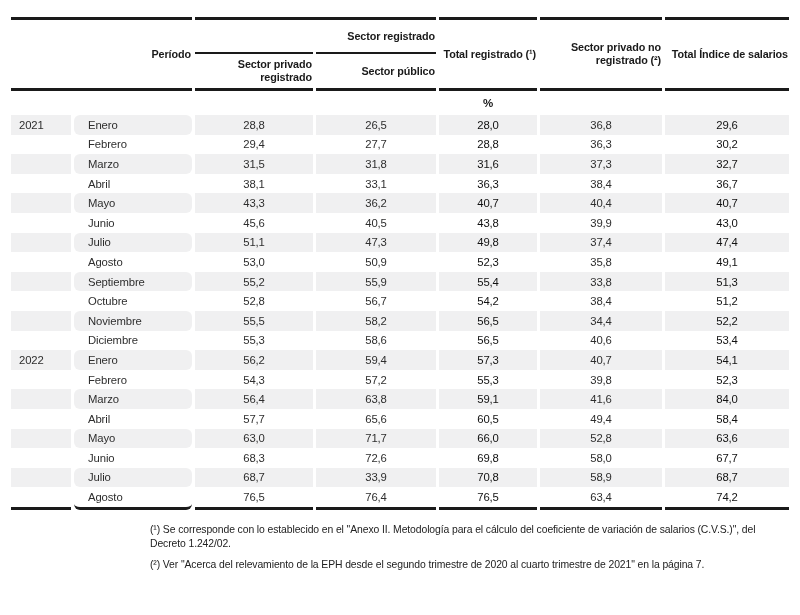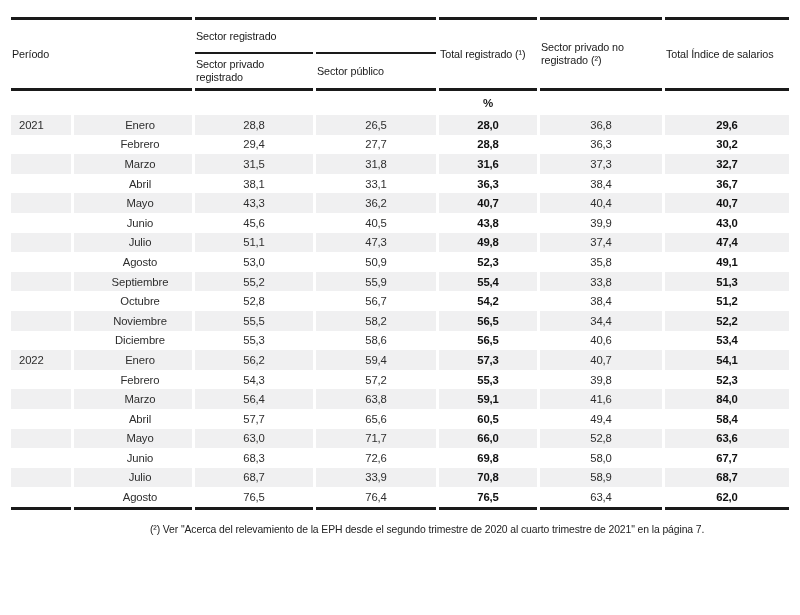--- a/index.html
+++ b/index.html
@@ -17,44 +17,44 @@
   .page-title { flex: 1; }
 
   table.salary {
     margin: 17px 8px 0 8px;
     width: 784px;
     border-collapse: separate;
     border-spacing: 3px 0;
     table-layout: fixed;
   }
   thead th {
-    font-size: 10.8px; font-weight: normal; letter-spacing: -0.1px;
-    vertical-align: middle; text-align: left;
+    font-size: 10.8px; font-weight: bold; letter-spacing: -0.1px;
+    vertical-align: middle; text-align: right;
     padding: 2px 1px; line-height: 1.18;
     border-top: none;
   }
   tr.h1 > th { border-top: 3px solid #1a1a1a; }
   thead th { border-bottom: 3px solid #1a1a1a; }
   th.span-cell { border-bottom: none !important; height: 24px; vertical-align: middle; }
   tr.h2 > th { border-top: 2px solid #1a1a1a; height: 30px; }
   tr.h1 > th { height: 28px; }
   tr.unit-row td {
     border: none; height: 22px; font-weight: bold; font-size: 11.5px;
     text-align: center; vertical-align: middle;
   }
   tbody td {
     height: 19.6px; font-size: 11.3px; letter-spacing: -0.1px;
     padding: 0; vertical-align: middle; color: #2e2e2e;
   }
   tbody tr.shaded td { background: #f0f0f1; }
   tbody tr:last-child td { border-bottom: 3px solid #1a1a1a; }
   td.y { text-align: left; padding-left: 8px; }
-  td.m { text-align: center; padding-left: 14px; }
+  td.m { text-align: left; padding-left: 14px; border-radius: 6px; }
   td.v { text-align: center; }
-  td.b { font-weight: bold; color: #111111; }
+  td.b { font-weight: normal; color: #111111; }
 
   .footnotes {
     margin: 13px 8px 0 150px; width: 642px;
     font-size: 10.4px; line-height: 1.4; color: #222222;
     letter-spacing: -0.1px;
   }
   .footnotes p { margin: 0 0 6px 0; }
   .footnotes p.source { margin-bottom: 0; }
   .footnotes .src-label { font-weight: bold; }
 </style>
@@ -264,22 +264,23 @@
           <td class="v">58,9</td>
           <td class="v b">68,7</td>
         </tr>
         <tr>
           <td class="y"></td>
           <td class="m">Agosto</td>
           <td class="v">76,5</td>
           <td class="v">76,4</td>
           <td class="v b">76,5</td>
           <td class="v">63,4</td>
-          <td class="v b">62,0</td>
+          <td class="v b">74,2</td>
         </tr>
       </tbody>
   </table>
 
   <div class="footnotes">
+    <p>(¹) Se corresponde con lo establecido en el "Anexo II. Metodología para el cálculo del coeficiente de variación de salarios (C.V.S.)", del Decreto 1.242/02.</p>
     <p>(²) Ver "Acerca del relevamiento de la EPH  desde el segundo trimestre de 2020 al cuarto trimestre de 2021" en la página 7.</p>
   </div>
 
 </div>
 
 </body></html>

